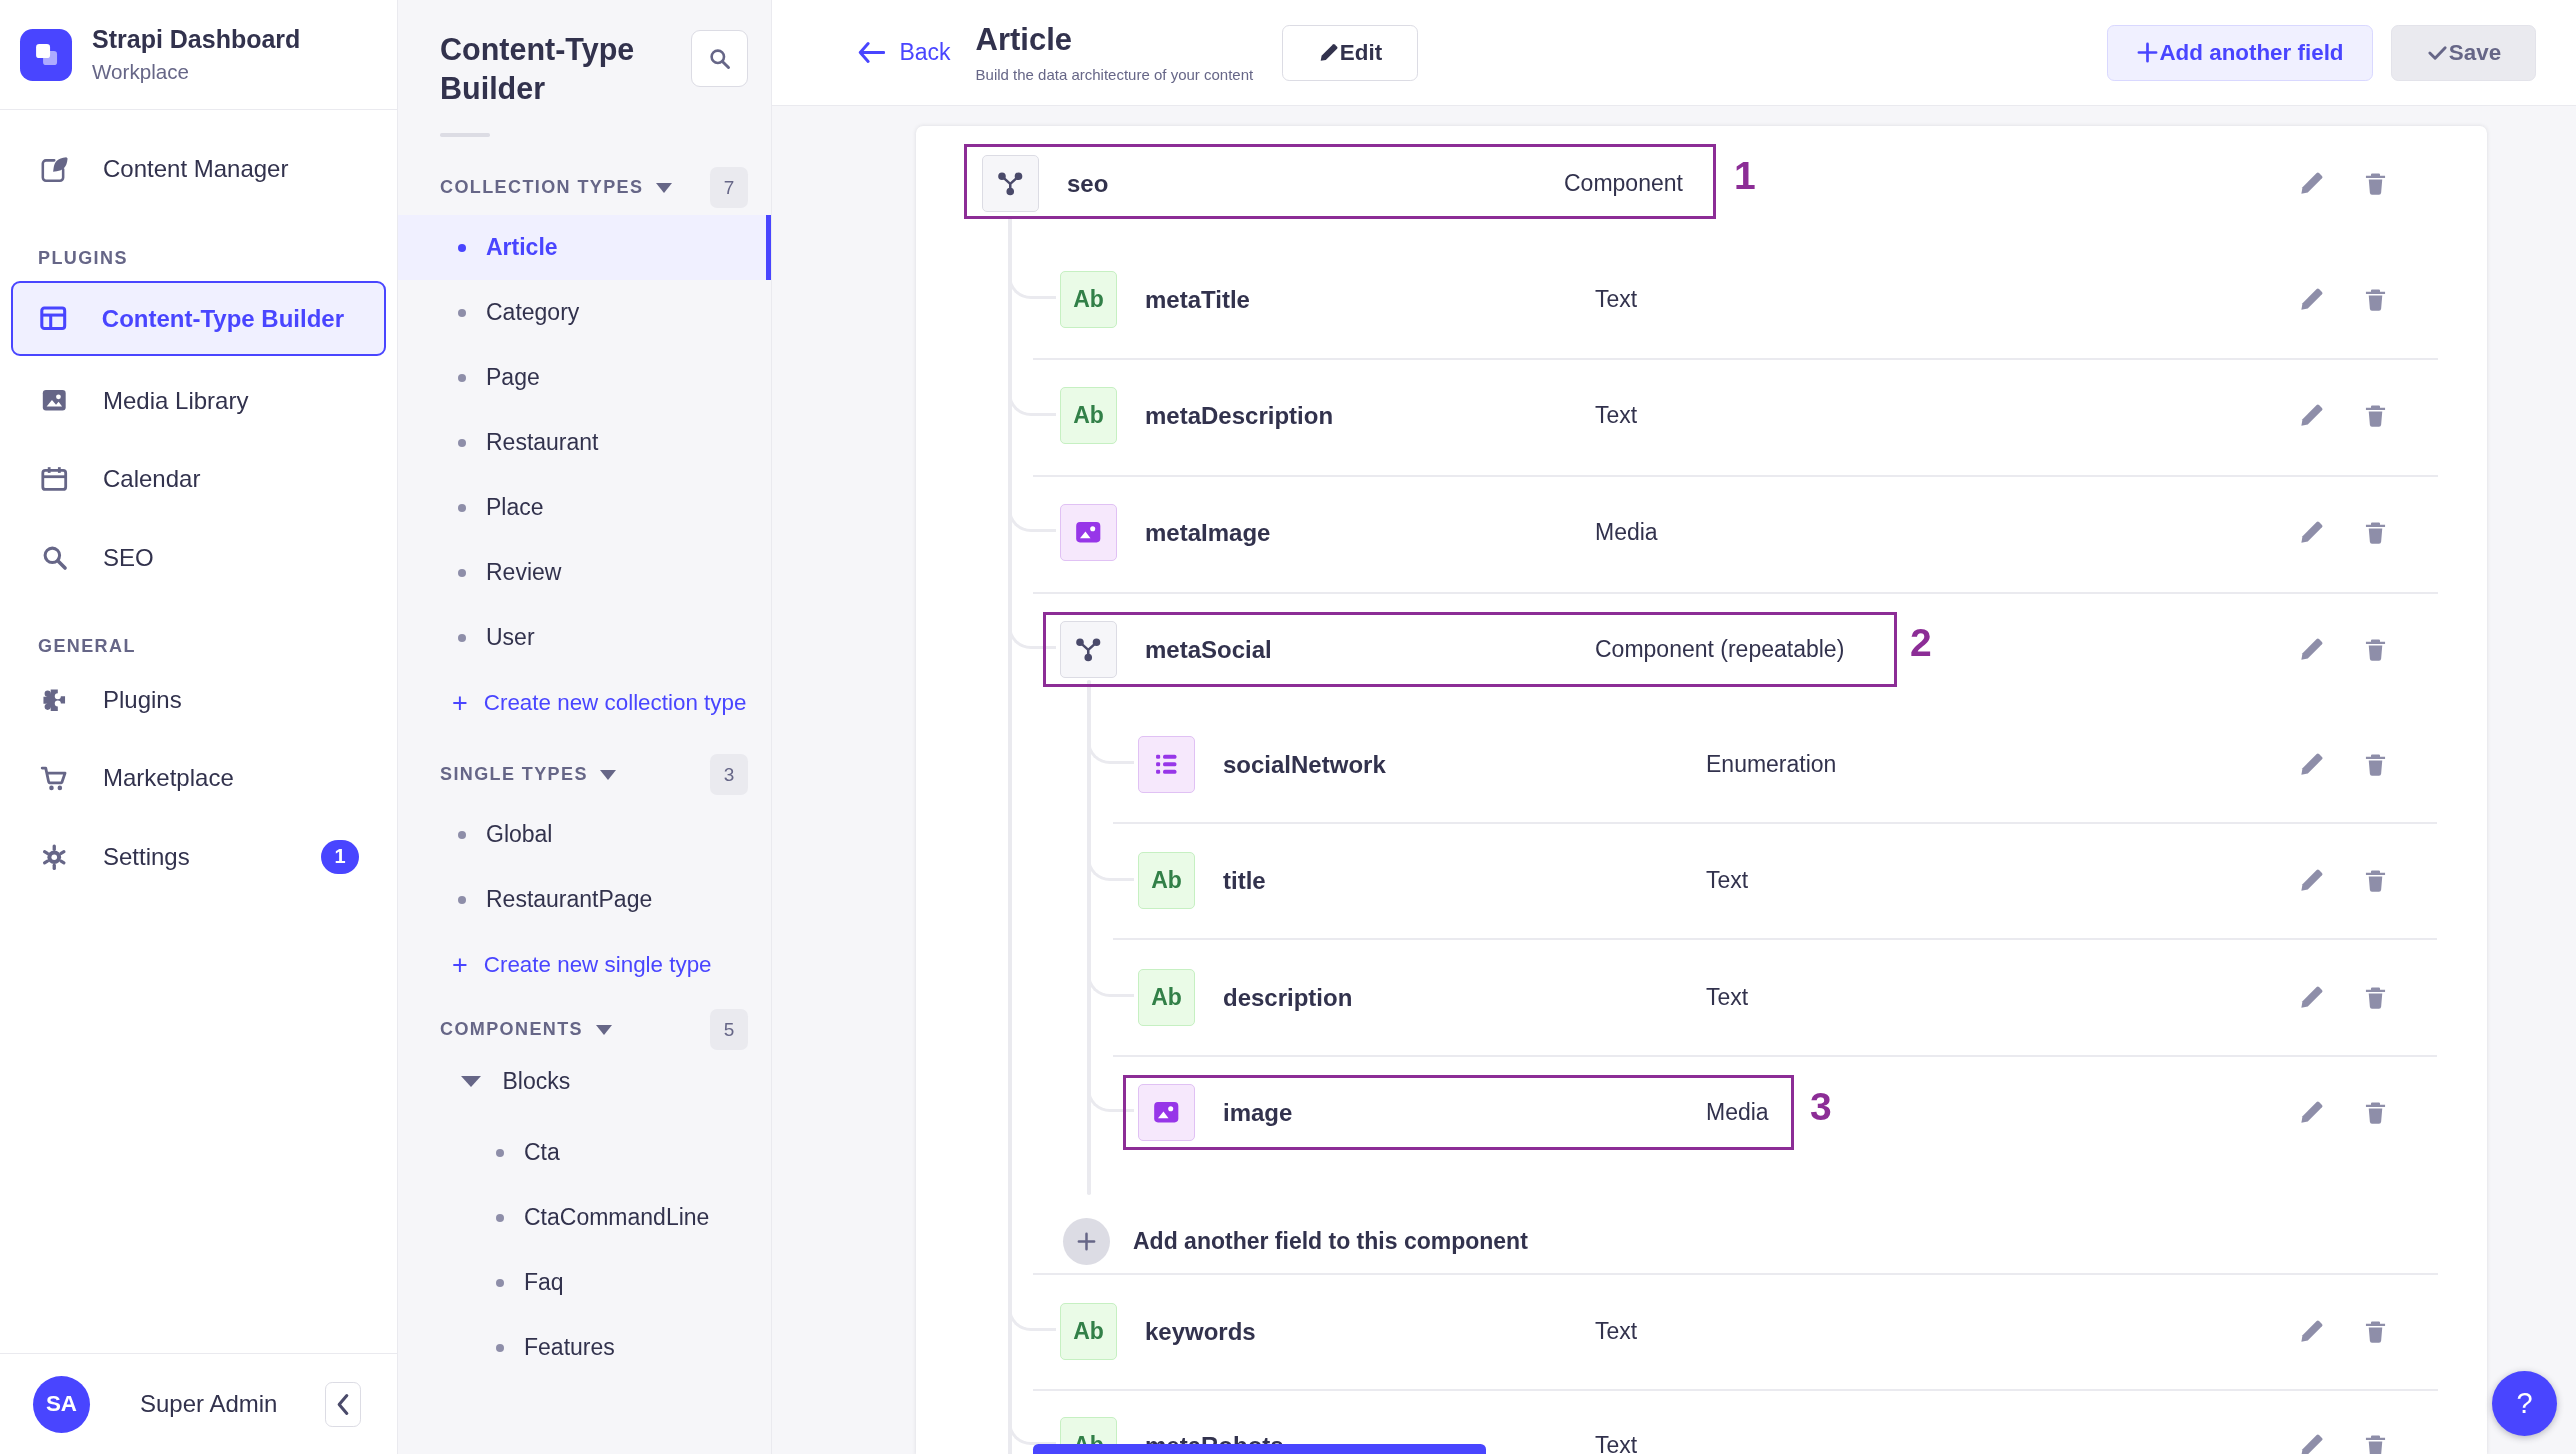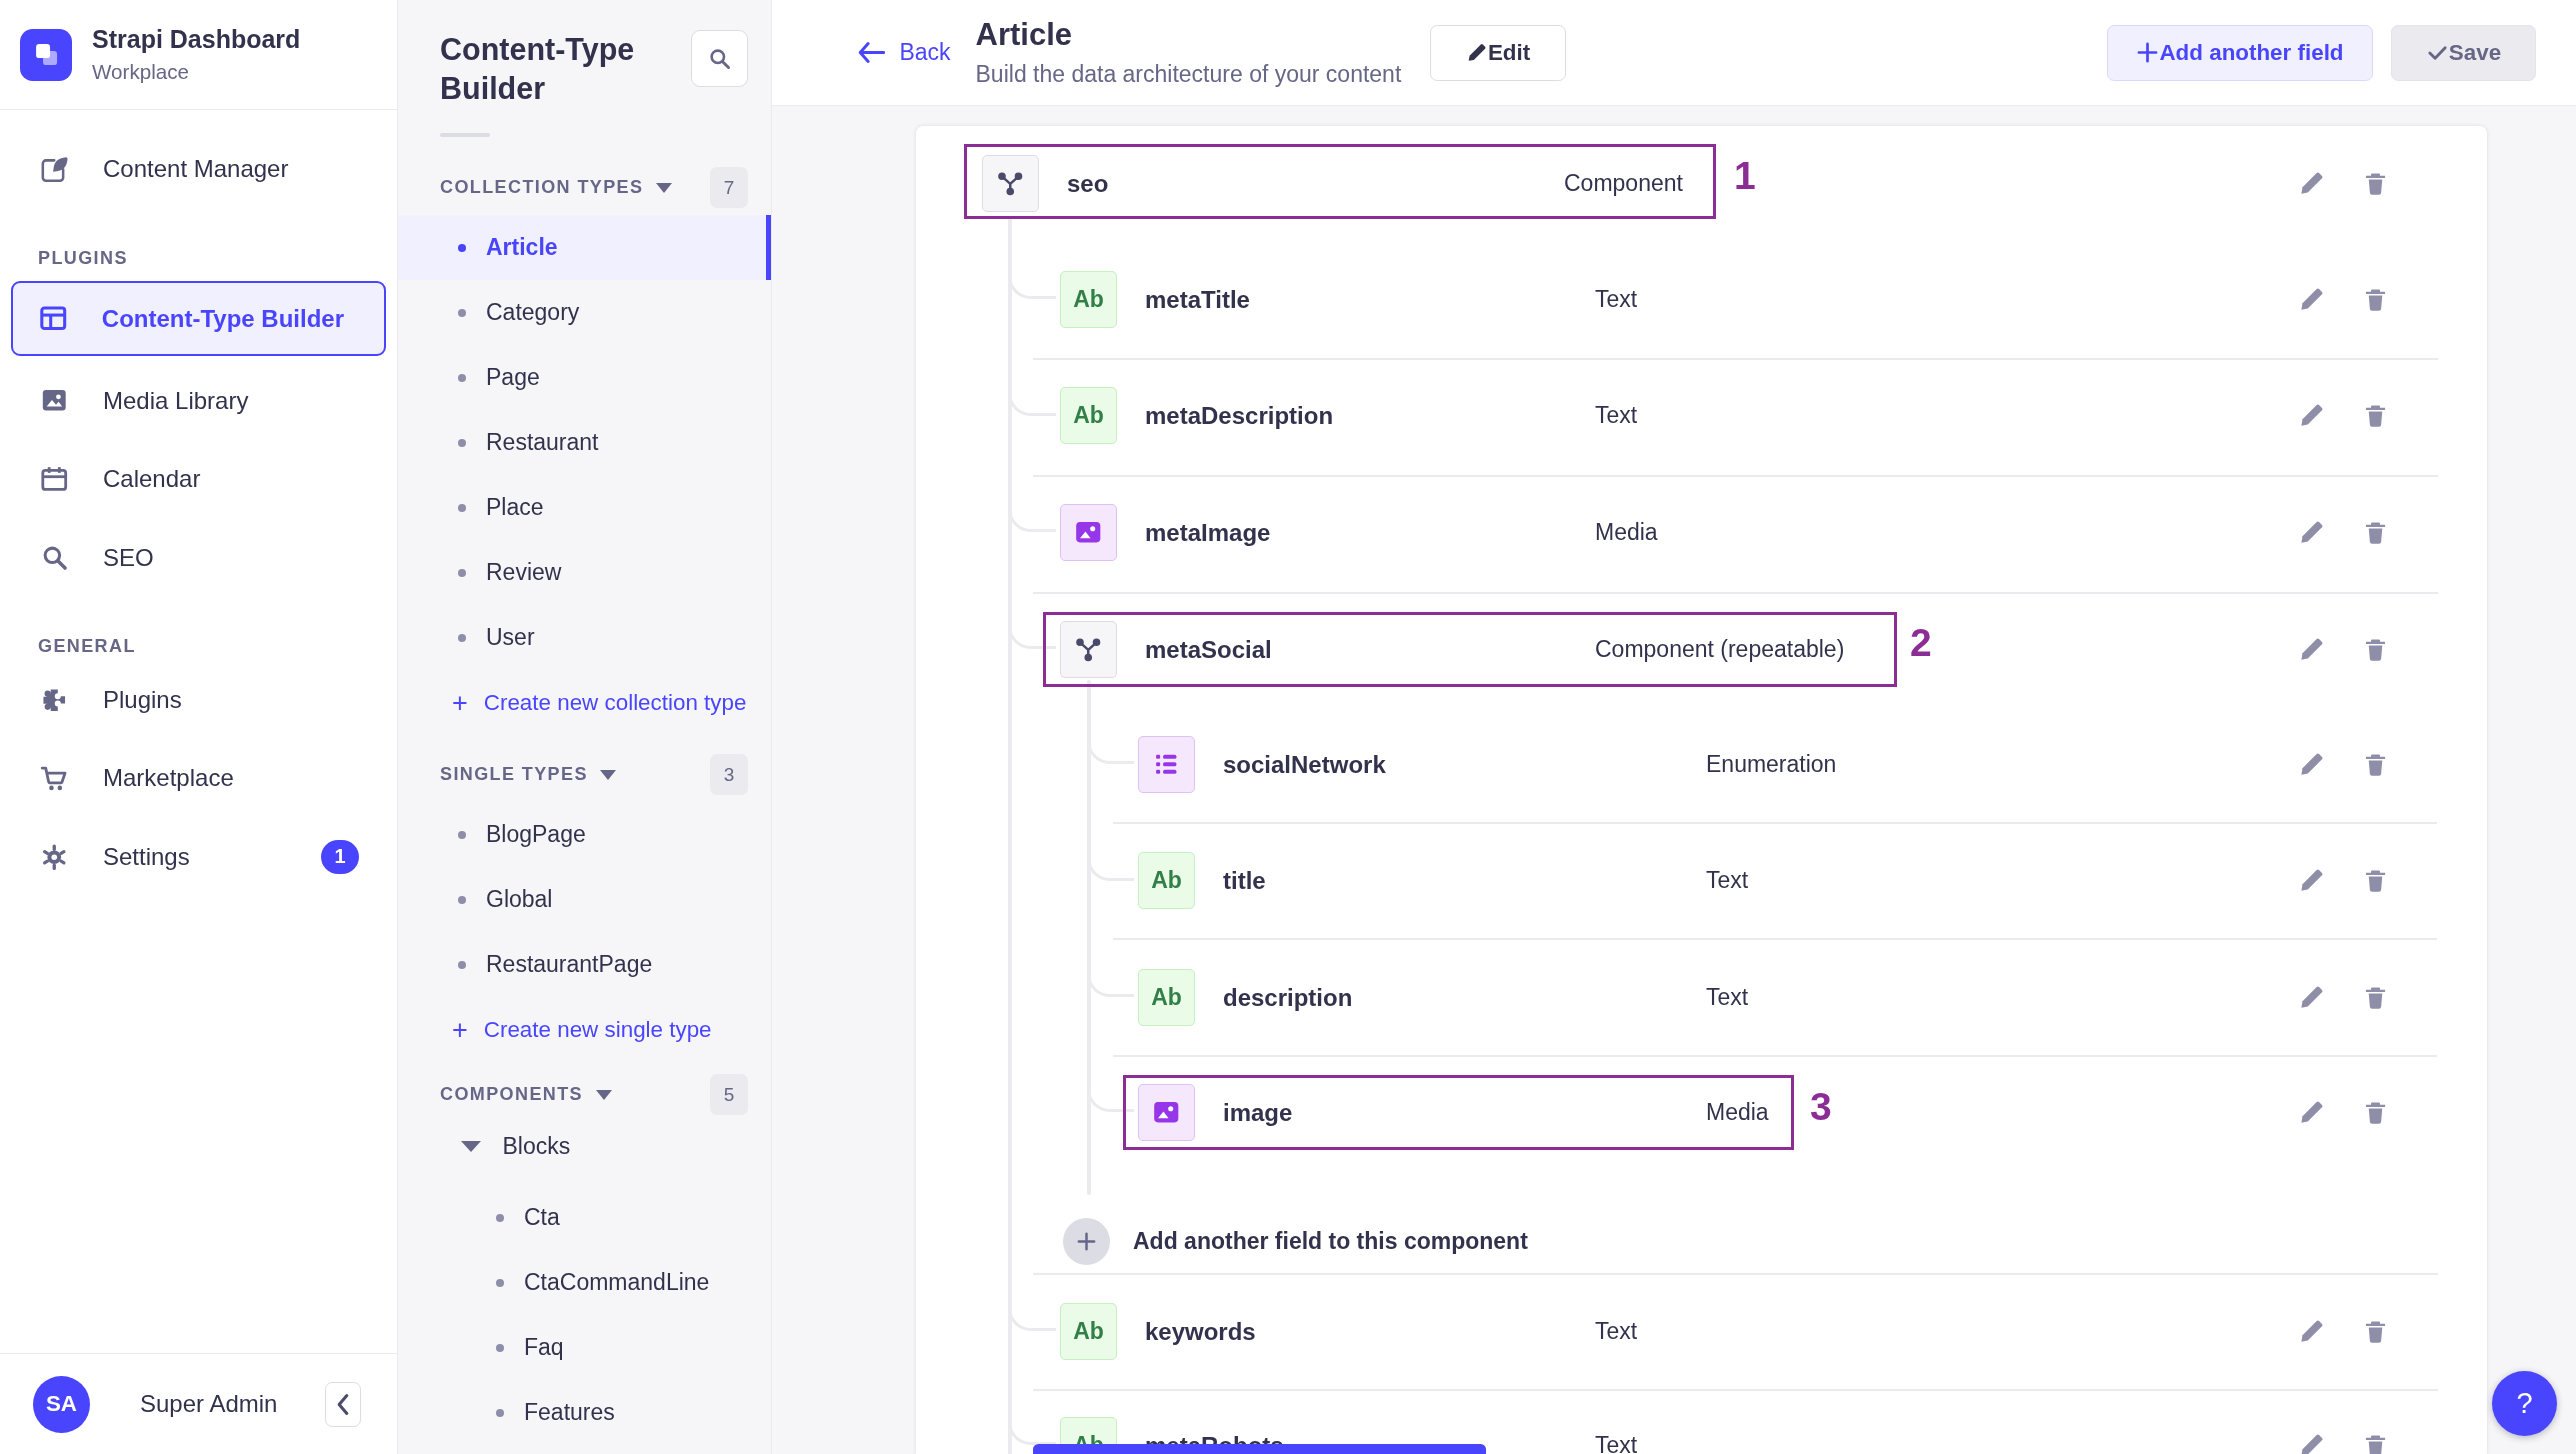--- a/index.html
+++ b/index.html
@@ -48,21 +48,21 @@
   .blocks-row { height:63px; display:flex; align-items:center; padding-left:63px; font-size:23px; color:#32324d; cursor:pointer; }
   .blocks-row .tri { width:0; height:0; border-left:10px solid transparent; border-right:10px solid transparent; border-top:11.7px solid #666687; margin-right:21.5px; }
   .type-list.deep li { padding-left:98px; }
 
   
   .main { position:absolute; left:772px; top:0; width:1804px; height:1454px; }
   .topbar { height:106px; background:#fff; border-bottom:1.8px solid #eaeaef; display:flex; align-items:center; padding:0 40px 0 86px; }
   .back-link { display:flex; align-items:center; gap:14.4px; color:#4945ff; font-size:23px; cursor:pointer; }
   .title-block { margin-left:25px; }
   .page-title { font-size:31px; font-weight:bold; color:#32324d; }
-  .page-sub { font-size:23px; color:#666687; margin-top:7.2px; }
+  .page-sub { font-size:15px; color:#666687; margin-top:7.2px; }
   .btn { display:flex; align-items:center; justify-content:center; gap:0; height:56px; border-radius:7.2px; font-size:22.4px; font-weight:bold; cursor:pointer; }
   .btn-edit { margin-left:29px; width:136px; background:#fff; border:1.8px solid #dcdce4; color:#32324d; }
   .btn-add { margin-left:auto; width:266px; background:#f0f0ff; border:1.8px solid #d9d8ff; color:#4945ff; }
   .btn-save { margin-left:18px; width:145px; background:#eaeaef; border:1.8px solid #e3e3ea; color:#666687; }
 
   .main-body { position:relative; height:1348px; background:#f6f6f9; }
   .card { position:absolute; left:144px; top:20px; width:1571px; height:1328px; background:#fff; border-radius:7.2px 7.2px 0 0; box-shadow:0 0.9px 4.5px rgba(33,33,52,.12); overflow:hidden; }
 
   
   .vline { position:absolute; width:3.6px; background:#eaeaef; border-radius:1.8px; }
@@ -282,24 +282,20 @@
 
     <div class="group" style="margin-top:18px">
       <div class="group-head">
         <span class="group-label">SINGLE TYPES</span>
         <span class="chev"></span>
         <span class="count-badge">3</span>
       </div>
       <ul class="type-list">
         <li>
             <span class="dot"></span>
-            <span>BlogPage</span>
-          </li>
-        <li>
-            <span class="dot"></span>
             <span>Global</span>
           </li>
         <li>
             <span class="dot"></span>
             <span>RestaurantPage</span>
           </li>
       </ul>
       <div class="panel-action">
         <span class="plus">+</span>
         <span>Create new single type</span>

